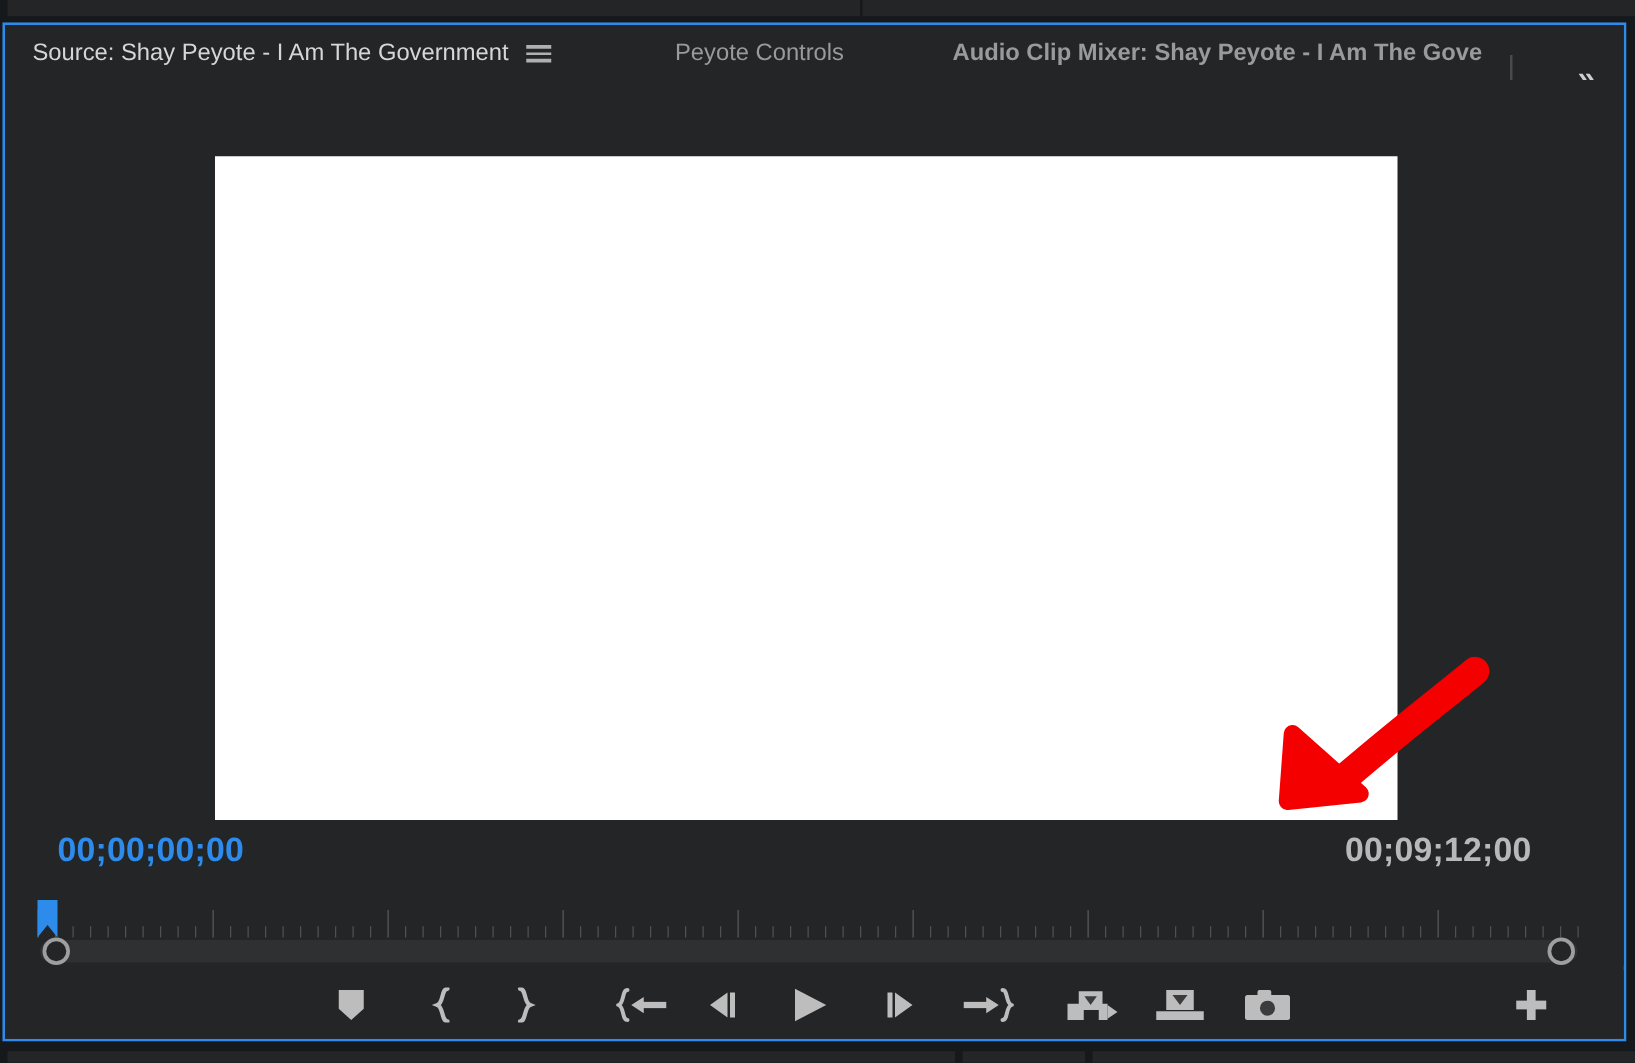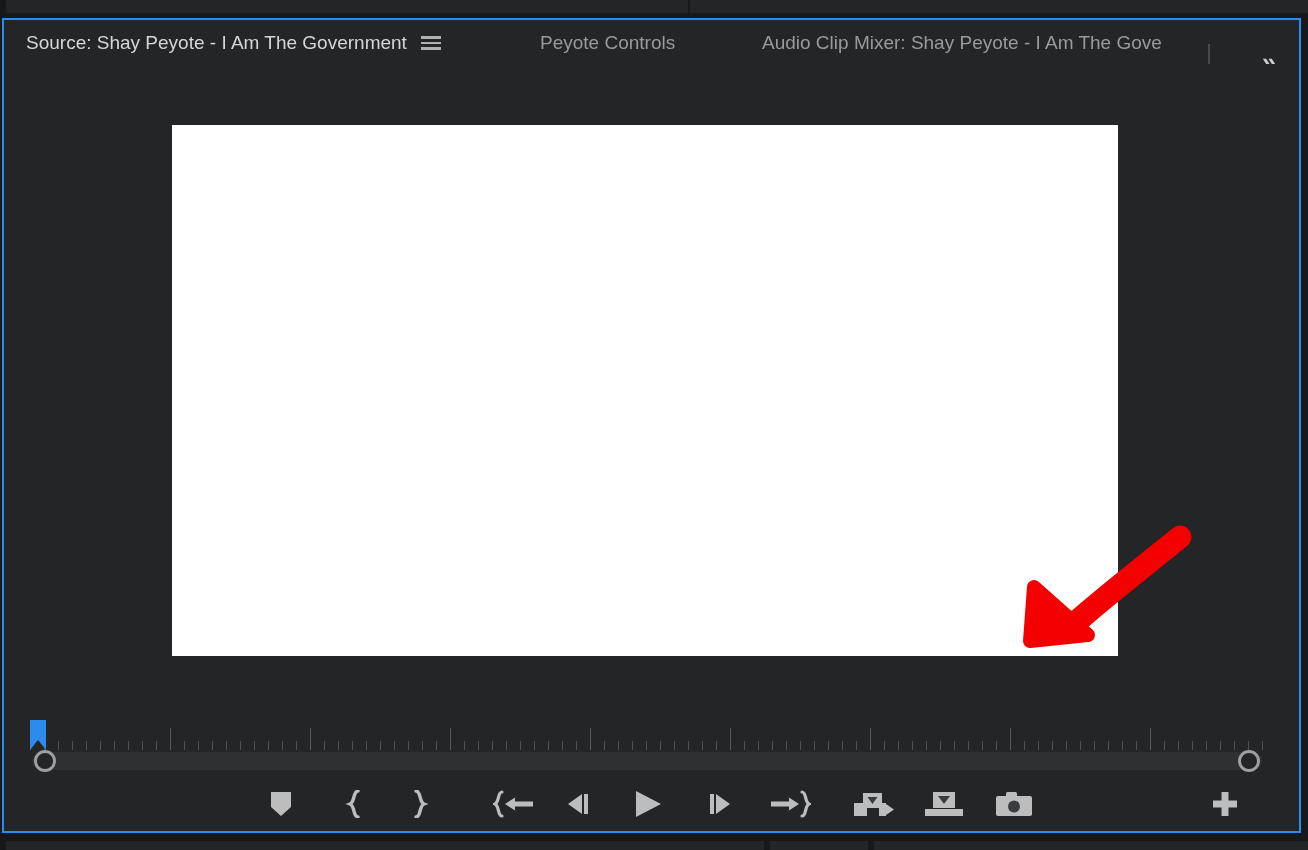--- a/index.html
+++ b/index.html
@@ -248,33 +248,39 @@
           <i></i>
           <i></i>
       </span>
     </div>
     <div class="tab-underline" style="left:22px; width:470px;"></div>
 
     <div class="tab" id="tab-1" style="left:536px;">
       <span>Peyote Controls</span>
     </div>
 
-    <div class="tab" id="tab-2" style="left:758px;">
+    <div class="tab" id="tab-2" style="left:758px;font-weight:bold;">
       <span>Audio Clip Mixer: Shay Peyote - I Am The Gove</span>
     </div>
 
     <div class="tab-clip"></div>
 
     <div class="overflow-btn">»</div>
   </div>
 
   <div class="video-area">
     <div class="video-frame"></div>
   </div>
 
+  <div class="infobar">
+
+    <div class="tc-current">00;00;00;00</div>
+
+    <div class="tc-duration">00;09;12;00</div>
+  </div>
 
   <div class="scrubber">
     <div class="ruler" id="ruler">
         <div class="tick major" style="left: 0px;"></div>
         <div class="tick minor" style="left: 14px;"></div>
         <div class="tick minor" style="left: 28px;"></div>
         <div class="tick minor" style="left: 42px;"></div>
         <div class="tick minor" style="left: 56px;"></div>
         <div class="tick minor" style="left: 70px;"></div>
         <div class="tick minor" style="left: 84px;"></div>

